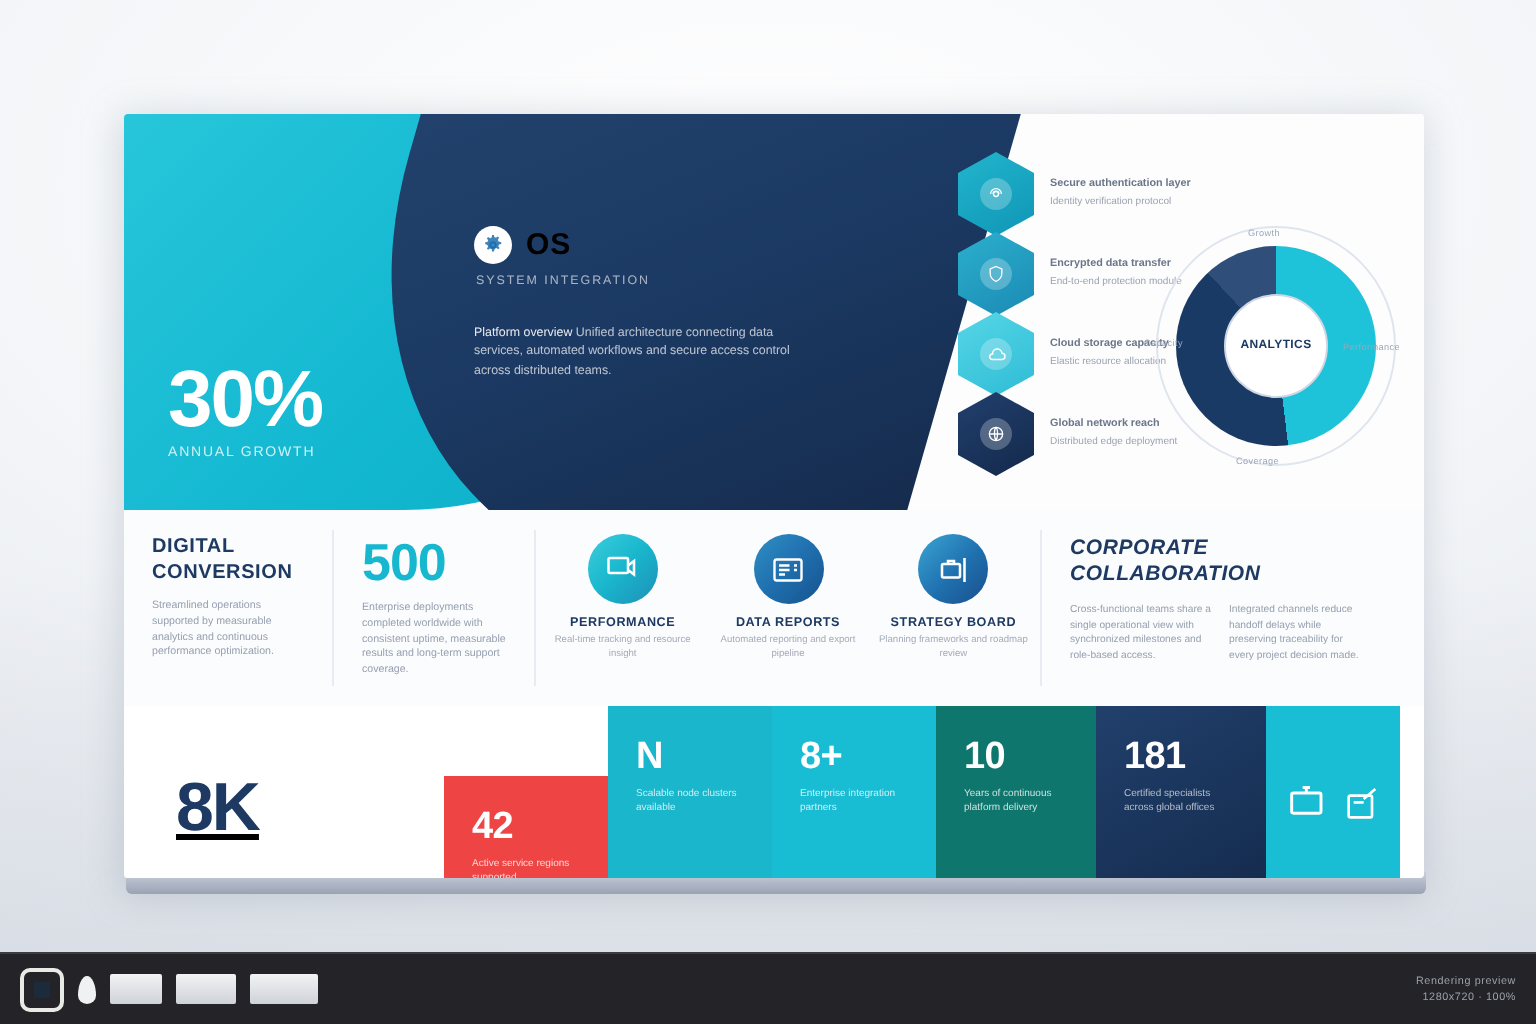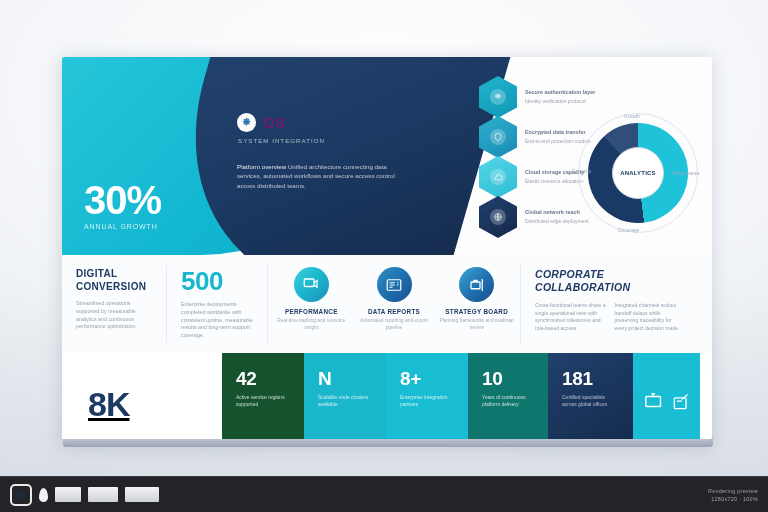--- a/index.html
+++ b/index.html
@@ -106,21 +106,21 @@
   .navy-content { position: absolute; left: 175px; top: 56px; width: 180px; z-index: 6; }
   .navy-head-row { display: flex; align-items: center; gap: 7px; }
   .navy-icon-badge {
     width: 19px; height: 19px; border-radius: 50%;
     background: #ffffff;
     display: flex; align-items: center; justify-content: center;
     flex: 0 0 auto;
   }
   .navy-icon-badge svg { display: block; }
   .navy-head-text {
-    color: #701a75; font-size: 15px; font-weight: 700; letter-spacing: .5px;
+    color: #000000; font-size: 15px; font-weight: 700; letter-spacing: .5px;
   }
   .navy-sub {
     color: rgba(255,255,255,.62);
     font-size: 6.2px; letter-spacing: 1px; text-transform: uppercase;
     margin-top: 5px; margin-left: 1px;
   }
   .navy-body {
     margin-top: 18px;
     color: rgba(255,255,255,.7);
     font-size: 6.2px; line-height: 9.4px; width: 158px;
@@ -223,21 +223,21 @@
     display: flex;
   }
   .cell { position: relative; height: 86px; padding: 16px 12px 0 14px; }
   #cell-logo {
     width: 160px; background: #ffffff;
     display: flex; align-items: center; padding-left: 26px; text-decoration: underline;
   }
   .logo-text {
     color: #1e3a63; font-size: 34px; font-weight: 700; letter-spacing: -1px; line-height: 34px;
   }
-  .cell-cyan-1 { width: 82px; background: #14532d; }
+  .cell-cyan-1 { width: 82px; background: #ef4444; margin-top: 35px; }
   .cell-cyan-2 { width: 82px; background: #1ab6cc; }
   .cell-cyan-3 { width: 82px; background: #19bdd3; }
   .cell-cyan-4 { width: 80px; background: #0f766e; }
   .cell-navy   { width: 85px; background: linear-gradient(150deg,#21406c,#152c4f); }
   .cell-icons  { width: 67px; background: #19bed4; display:flex; align-items:center; justify-content:center; gap:5px;}
   .cell-num {
     color: #ffffff; font-size: 19px; font-weight: 700; line-height: 19px; letter-spacing: -.3px;
   }
   .cell-cap {
     margin-top: 6px; color: rgba(255,255,255,.78); font-size: 5px; line-height: 7px;

